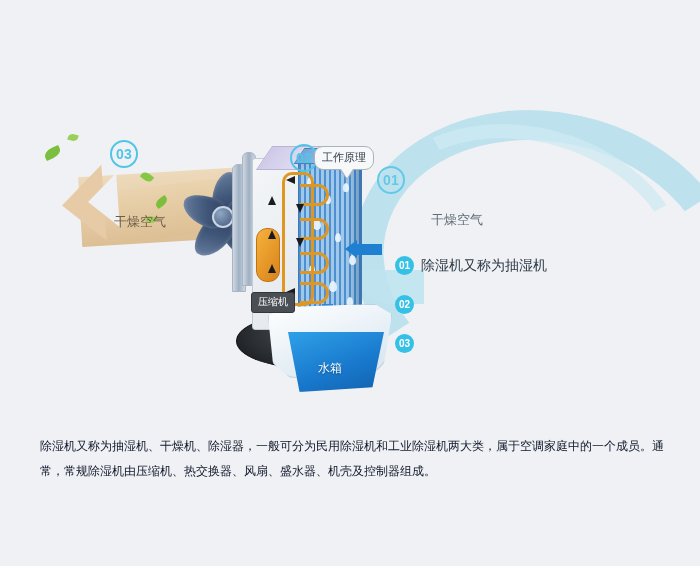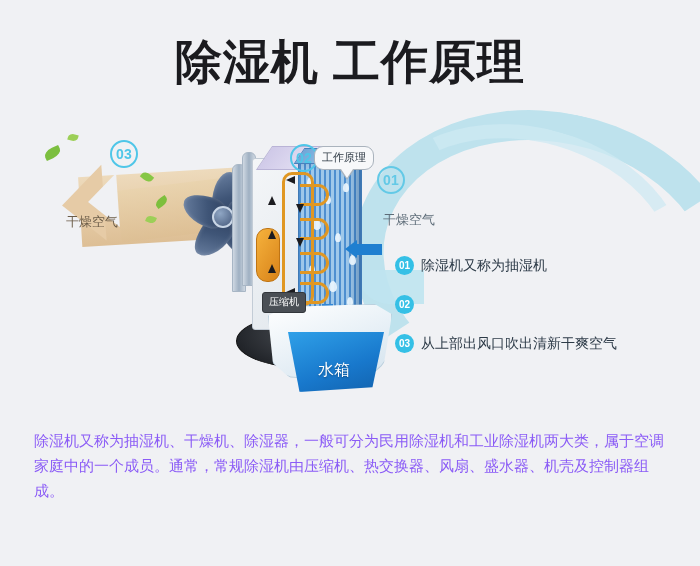--- a/index.html
+++ b/index.html
@@ -203,21 +203,21 @@
     position:absolute;border-radius:50%;
     background:#35c0e6;color:#ffffff;
     font-size:11px;font-weight:700;
     display:flex;align-items:center;justify-content:center;
     letter-spacing:.2px;
   }
   .badge.ghost{
     background:transparent;color:#4fc6e8;border:2px solid #4fc6e8;
     font-size:14px;font-weight:700;
   }
-  .lbl{position:absolute;color:#4a5560;font-size:12px;white-space:nowrap;}
+  .lbl{position:absolute;color:#4a5560;font-size:12px;white-space:nowrap;margin-left:48px;}
 
   .bubble{
     position:absolute;left:314px;top:28px;
     padding:3px 7px 4px;
     background:#f7f8fa;border:1px solid #aab3bd;border-radius:9px;
     font-size:11px;color:#2f3a45;white-space:nowrap;
   }
   .bubble:after{
     content:"";position:absolute;left:26px;bottom:-9px;width:0;height:0;
     border-left:6px solid transparent;border-right:6px solid transparent;
@@ -227,48 +227,47 @@
     content:"";position:absolute;left:25px;bottom:-11px;width:0;height:0;
     border-left:7px solid transparent;border-right:7px solid transparent;
     border-top:10px solid #aab3bd;
   }
   .tag{
     position:absolute;padding:2px 6px 3px;border-radius:3px;
     background:#4a4f55;color:#fff;font-size:10px;white-space:nowrap;
     border:1px solid #33373c;
   }
   .tanktag{
-    position:absolute;color:#ffffff;font-size:16px;white-space:nowrap;
+    position:absolute;color:#ffffff;font-size:12px;white-space:nowrap;
     text-shadow:0 1px 2px rgba(0,0,0,.35);
   }
 
   
   .steps{position:absolute;left:395px;top:256px;width:300px;}
   .step{position:relative;height:39px;}
   .step .num{
     position:absolute;left:0;top:0;width:19px;height:19px;border-radius:50%;
     background:#35c0e6;color:#fff;font-size:10px;font-weight:700;
     display:flex;align-items:center;justify-content:center;
   }
   .step .txt{
     position:absolute;left:26px;top:0px;
     font-size:14px;color:#2c3a47;line-height:19px;white-space:nowrap;
   }
 
   
   .copy{position:absolute;left:30px;top:424px;width:650px;}
-  .para{color:#8b5cf6;font-size:15px;line-height:25px;margin:4px;}
+  .para{color:#0f172a;font-size:12px;line-height:25px;margin:10px;}
   .para.gap{margin-top:17px;}
 </style>
 </head>
 <body>
 
 <div class="page">
 
-  <div class="title">除湿机 工作原理</div>
 
   <div class="stage">
 
     <div class="humidarc"></div>
     <div class="humidarc2"></div>
     <div class="humidtail"></div>
 
     <div class="dryband"></div>
     <div class="dryband b2"></div>
     <div class="dryhead"></div>
@@ -326,21 +325,21 @@
         <div class="arrowlf" style="left:34px;top:4px;"></div>
         <div class="arrowlf" style="left:34px;top:116px;"></div>
       </div>
 
       <div class="bluearrow"></div>
       <div class="bluedown"></div>
 
       <div class="tray"></div>
       <div class="tank"></div>
 
-      <div class="tag" style="left:22px;top:146px;">压缩机</div>
+      <div class="tag" style="left:11px;top:146px;">压缩机</div>
       <div class="tanktag" style="left:78px;top:214px;">水箱</div>
     </div>
 
     <div class="badge ghost" style="left:290px;top:26px;width:24px;height:24px;">02</div>
     <div class="bubble">工作原理</div>
 
     <div class="badge ghost" style="left:110px;top:22px;width:24px;height:24px;">03</div>
     <div class="lbl" style="left:66px;top:95px;font-size:13px;color:#6b5c48;">干燥空气</div>
 
     <div class="badge ghost" style="left:377px;top:48px;width:24px;height:24px;color:#63c9e6;border-color:#63c9e6;">01</div>
@@ -350,21 +349,20 @@
   <div class="steps">
     <div class="step">
       <div class="num">01</div>
       <div class="txt">除湿机又称为抽湿机</div>
     </div>
     <div class="step">
       <div class="num">02</div>
     </div>
     <div class="step">
       <div class="num">03</div>
-      <div class="txt">从上部出风口吹出清新干爽空气</div>
     </div>
   </div>
 
   <div class="copy">
     <p class="para">除湿机又称为抽湿机、干燥机、除湿器，一般可分为民用除湿机和工业除湿机两大类，属于空调家庭中的一个成员。通常，常规除湿机由压缩机、热交换器、风扇、盛水器、机壳及控制器组成。</p>
   </div>
 
 </div>
 
 </body></html>

